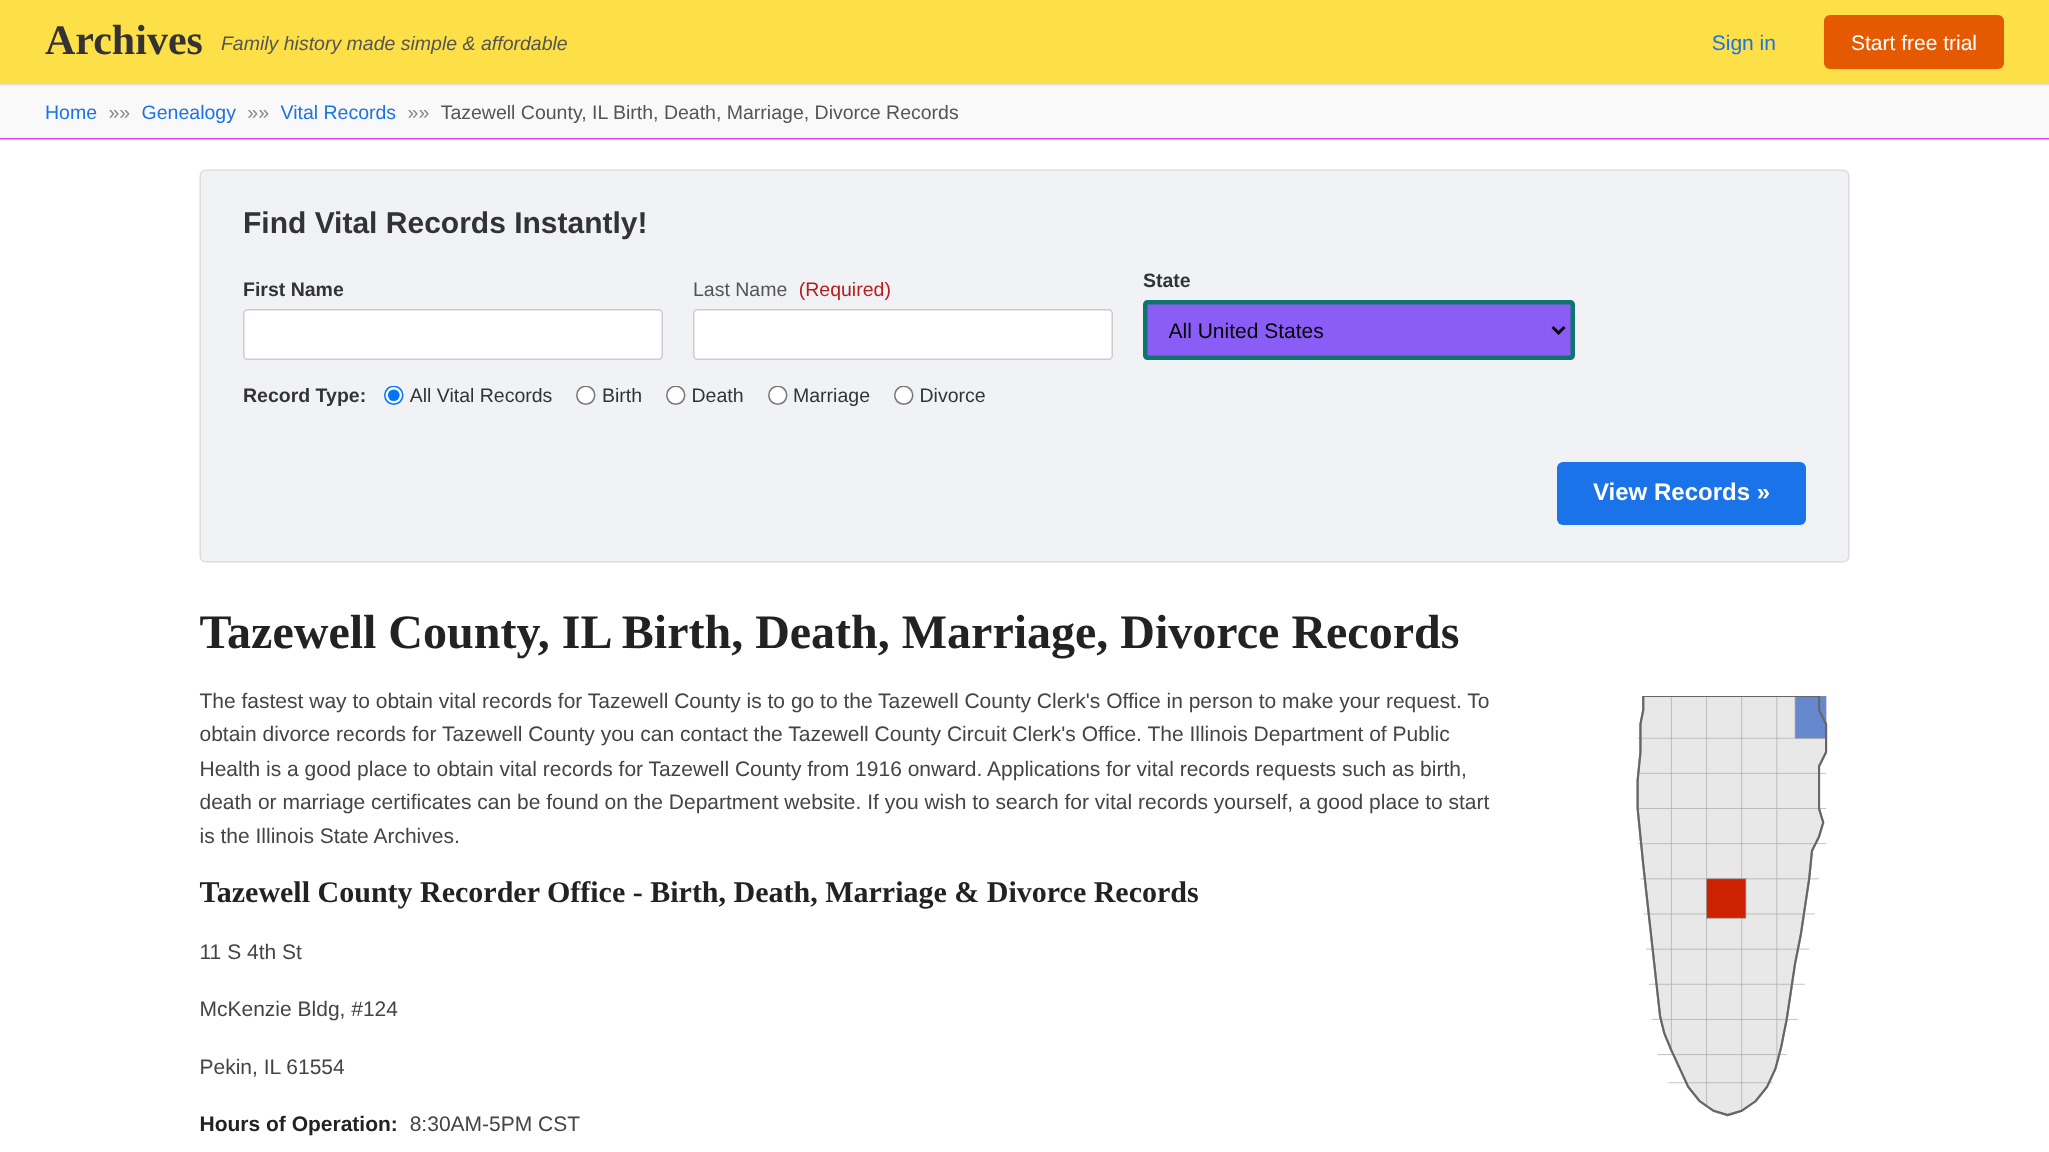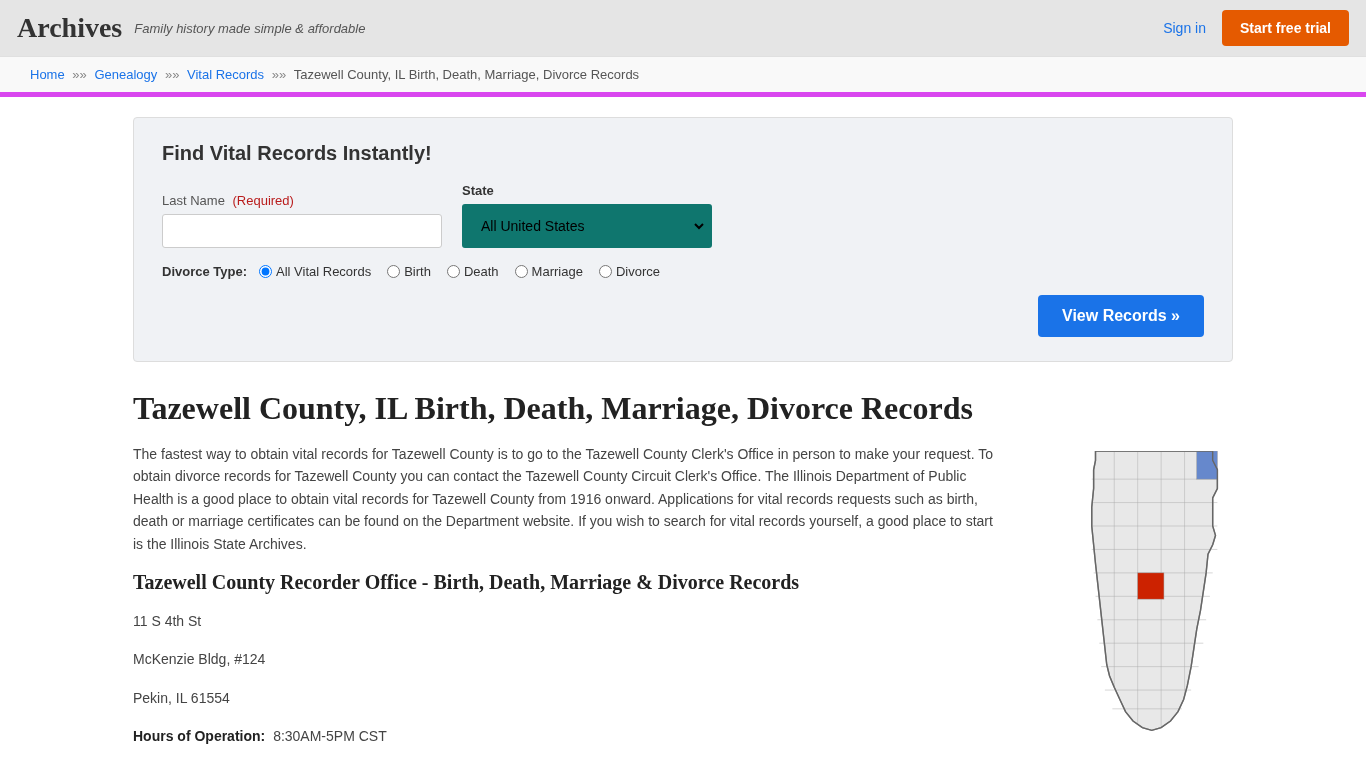--- a/index.html
+++ b/index.html
@@ -3,23 +3,23 @@
   <meta charset="utf-8">
   <style>
     * { box-sizing: border-box; margin: 0; padding: 0; }
     body { font-family: Arial, Helvetica, sans-serif; font-size: 14px; color: #333; background: #fff; }
 
     
     .header {
       display: flex;
       align-items: center;
       justify-content: space-between;
-      padding: 10px 17px;
+      padding: 10px 30px;
       border-bottom: 1px solid #e0e0e0;
-      background: #e5e5e5;
+      background: #fde047;
     }
     .header-left {
       display: flex;
       align-items: center;
       gap: 12px;
     }
     .logo-text {
       font-size: 28px;
       font-weight: bold;
       color: #333;
@@ -42,30 +42,31 @@
       cursor: pointer;
     }
     .start-trial-btn {
       background: #e55a00;
       color: #fff;
       border: none;
       padding: 10px 18px;
       border-radius: 4px;
       font-size: 14px;
       cursor: pointer;
-      font-weight: bold;
+      font-weight: normal;
+      margin-left: 16px;
     }
 
     
     .breadcrumb {
       padding: 10px 30px;
       font-size: 13px;
       color: #555;
       background: #f9f9f9;
-      border-bottom: 5px solid #d946ef;
+      border-bottom: 1px solid #d946ef;
     }
     .breadcrumb a {
       color: #1a73e8;
       text-decoration: none;
     }
     .breadcrumb .separator {
       margin: 0 4px;
       color: #888;
     }
 
@@ -112,26 +113,26 @@
     }
     .field-group input[type="text"] {
       width: 280px;
       padding: 8px 10px;
       border: 1px solid #ccc;
       border-radius: 3px;
       font-size: 14px;
       background: #fff;
     }
     .field-group select {
-      width: 250px;
+      width: 288px;
       padding: 8px 10px;
-      border: 5px solid #0f766e;
+      border: 3px solid #0f766e;
       border-radius: 3px;
       font-size: 14px;
-      background: #0f766e;
+      background: #8b5cf6;
       cursor: pointer;
     }
     .record-type-row {
       display: flex;
       align-items: center;
       gap: 6px;
       font-size: 13px;
       margin-bottom: 0;
     }
     .record-type-row label {
@@ -153,20 +154,21 @@
     }
     .view-records-btn {
       background: #1a73e8;
       color: #fff;
       border: none;
       padding: 12px 24px;
       border-radius: 4px;
       font-size: 16px;
       cursor: pointer;
       font-weight: bold;
+      margin-top: 21px;
     }
 
     
     .page-title {
       font-size: 32px;
       font-weight: bold;
       color: #222;
       margin-bottom: 16px;
       font-family: Georgia, serif;
     }
@@ -237,37 +239,41 @@
   <span class="separator"> »» </span>
   <span>Tazewell County, IL Birth, Death, Marriage, Divorce Records</span>
 </nav>
 
 <div class="main-content">
 
   <div class="search-box">
     <div class="search-title">Find Vital Records Instantly!</div>
 
     <div class="search-fields">
+      <div class="field-group">
+        <label>First Name</label>
+        <input type="text" style="">
+      </div>
       <div class="field-group">
         <label>
           <span>Last Name</span>
           <span style="font-weight:normal;color:#b91c1c;margin-left:4px;">(Required)</span>
         </label>
         <input type="text" style="">
       </div>
       <div class="field-group">
         <label>State</label>
         <select>
           <option>All United States</option>
         </select>
       </div>
     </div>
 
     <div class="record-type-row">
-      <label>Divorce Type:</label>
+      <label>Record Type:</label>
       <span class="radio-option">
         <input type="radio" name="record_type" checked="" style="">
         <span>All Vital Records</span>
       </span>
       <span class="radio-option">
         <input type="radio" name="record_type" style="">
         <span>Birth</span>
       </span>
       <span class="radio-option">
         <input type="radio" name="record_type" style="">

